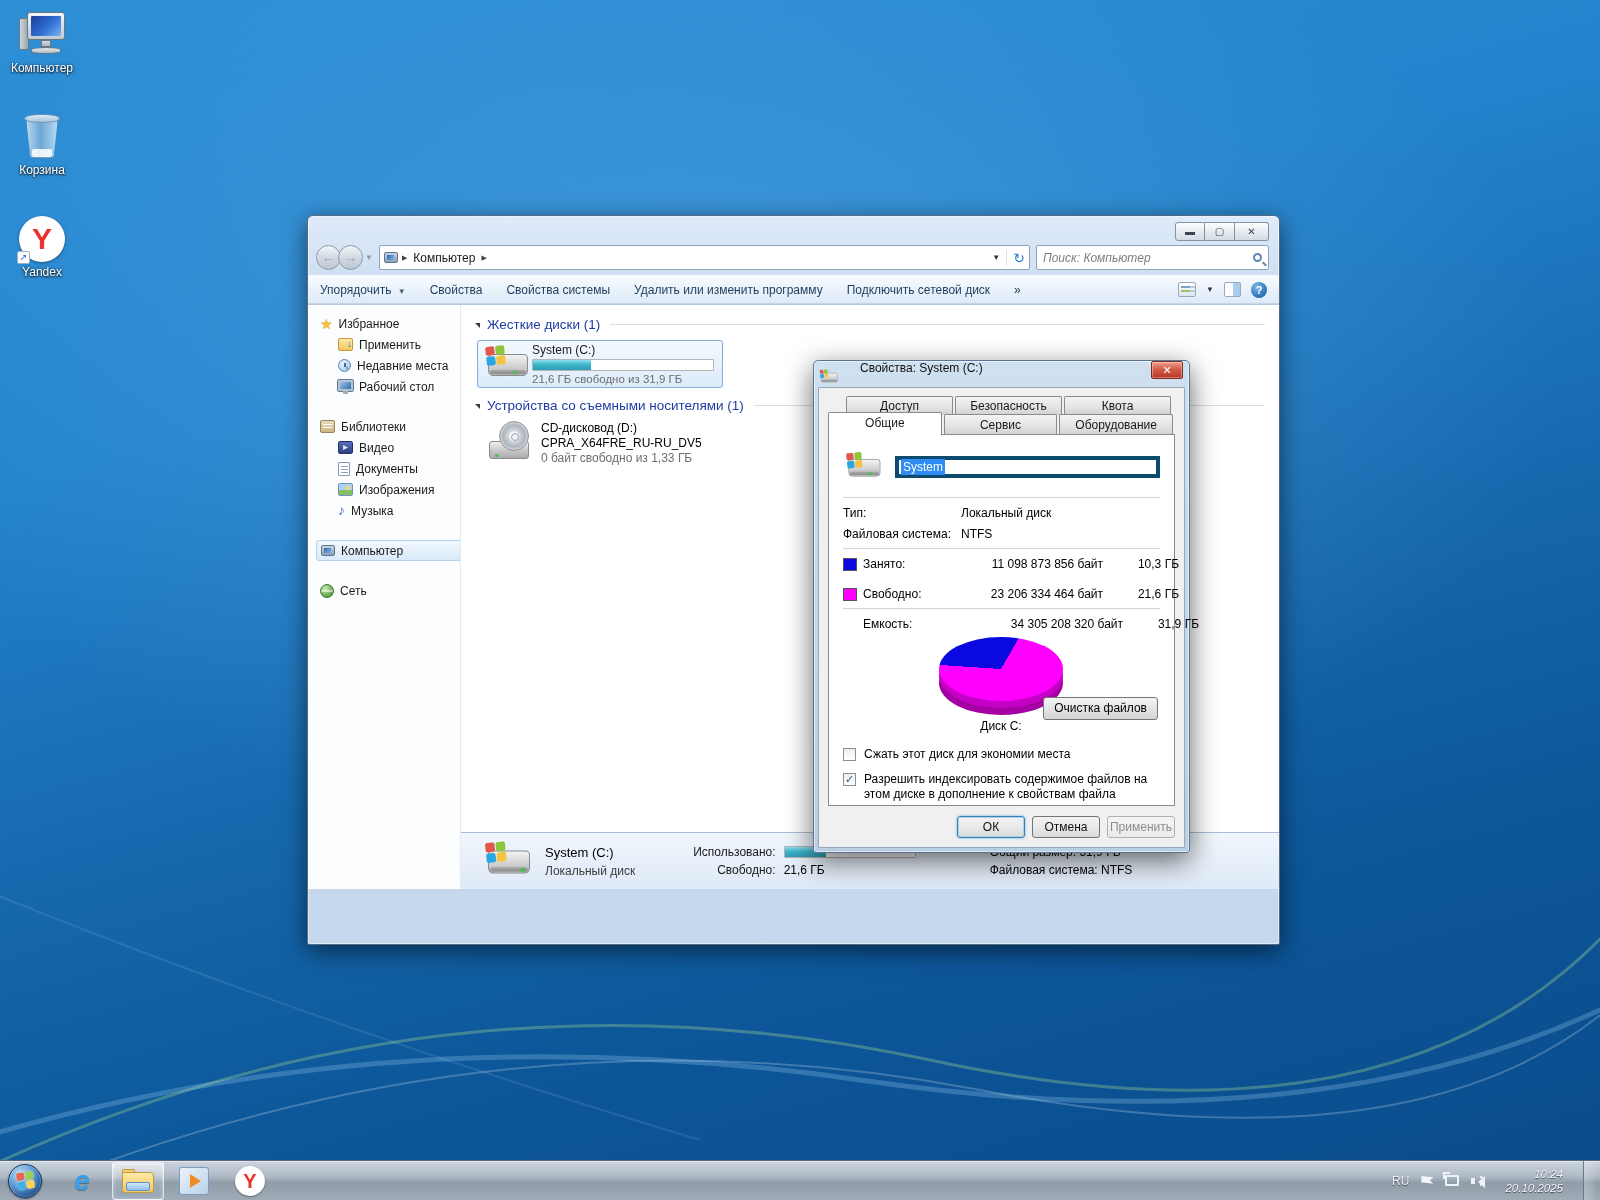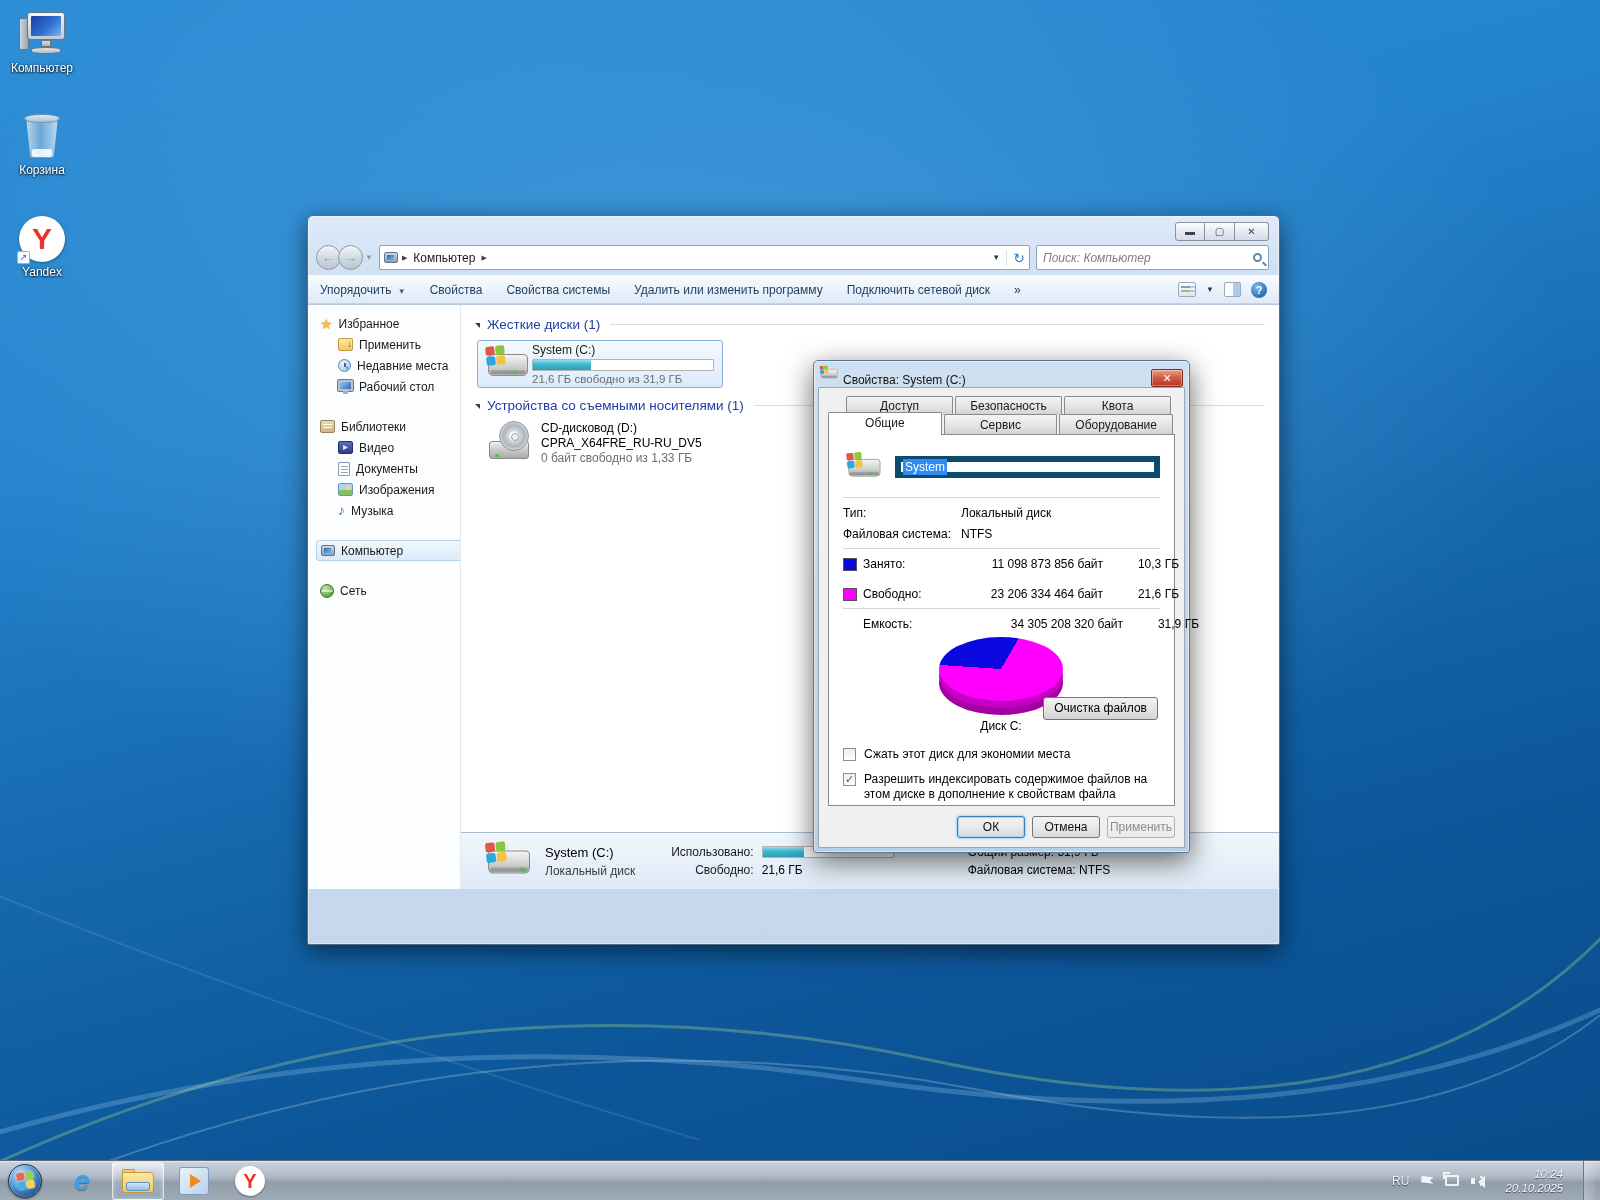--- a/index.html
+++ b/index.html
@@ -97,39 +97,39 @@
   .cdicon { position:relative; width:44px; height:40px; }
   .cd-drive { position:absolute; left:2px; bottom:2px; width:40px; height:18px; background:linear-gradient(#efefef,#c9c9c9 50%,#ababab); border:1px solid #8b8b8b; border-radius:3px; }
   .cd-led { position:absolute; left:8px; bottom:4px; width:4px; height:3px; background:#49c04e; border-radius:50%; }
   .cd-disc { position:absolute; right:2px; top:0; width:30px; height:30px; border-radius:50%; background:radial-gradient(circle, #ffffff 18%, #cfd4d8 30%, #aeb6bd 55%, #d8dde2 75%, #9aa2aa); border:1px solid #8e969e; }
   .cd-disc::after { content:""; position:absolute; left:11px; top:11px; width:6px; height:6px; border-radius:50%; background:#eef1f4; border:1px solid #9aa2aa; }
   
   .details { position:absolute; left:0; right:0; bottom:0; height:57px; background:linear-gradient(#f0f6fc,#dfeaf7); border-top:1px solid #a9bed4; border-radius:0 0 2px 2px; display:flex; align-items:center; padding:0 12px; gap:14px; }
   .details .big { transform:scale(1.05); margin-left:14px; }
   .dp-name { font-size:13px; margin-bottom:4px; }
   .dp-type { color:#3c3c3c; }
-  .dp-grid { display:grid; grid-template-columns:auto auto; column-gap:8px; row-gap:4px; align-items:center; margin-left:22px; }
+  .dp-grid { display:grid; grid-template-columns:auto auto; column-gap:8px; row-gap:4px; align-items:center; margin-left:44px; }
   .dp-grid .lbl { text-align:right; color:#1a1a1a; }
   .dp-bar { width:132px; }
   .dp-col2 { margin-left:60px; line-height:18px; }
 
   
   .dlg { position:absolute; left:813px; top:360px; width:377px; background:linear-gradient(#cfe0f0,#b9cfe4); border:1px solid #5a7694; border-radius:5px 5px 3px 3px; box-shadow:0 0 0 1px rgba(255,255,255,.5) inset, 0 8px 28px rgba(0,0,0,.6); padding:0 4px 4px; }
-  .dlg-title { height:26px; display:flex; align-items:flex-end; gap:3px; padding:0 2px; color:#111; }
+  .dlg-title { height:26px; display:flex; align-items:flex-start; gap:20px; padding:0 2px; color:#111; }
   .dlg-hd-icon { transform:scale(.42); transform-origin:left center; width:20px; height:30px; }
   .dlg-close { margin-left:auto; width:32px; height:18px; background:linear-gradient(#f0a088,#d25e48 45%,#b83322); border:1px solid #7e2a1e; border-radius:2px; color:#fff; font-size:11px; font-weight:bold; text-align:center; line-height:16px; box-shadow:0 0 0 1px rgba(255,255,255,.35) inset; }
   .dlg-body { background:#f0f0f0; border:1px solid #98a8b8; padding:8px 9px 9px; border-radius:1px; }
   .tabs-back { display:flex; margin:0 2px 0 18px; }
   .tab { flex:1; height:19px; text-align:center; line-height:18px; background:linear-gradient(#f4f4f4,#e2e2e2 60%,#d0d0d0); border:1px solid #8a8a8a; border-bottom:none; border-radius:2px 2px 0 0; margin-right:2px; color:#1a1a1a; }
   .tabs-front { display:flex; position:relative; margin-top:-1px; }
   .tabs-front .tab { height:21px; line-height:20px; }
   .tabs-front .tab.active { background:#fff; border-color:#8a8a8a; position:relative; z-index:3; height:23px; margin-top:-2px; }
   .tabpage { background:#fff; border:1px solid #8a8a8a; margin-top:-1px; padding:12px 14px 10px; position:relative; z-index:1; height:372px; }
   .namerow { display:flex; align-items:center; gap:14px; margin:2px 0 12px; }
-  .nameinput { flex:1; height:22px; border:6px solid #0c4a6e; background:#fff; display:flex; align-items:center; padding:0 2px; }
+  .nameinput { flex:1; height:22px; border:4px solid #0c4a6e; background:#fff; display:flex; align-items:center; padding:0 2px; }
   .nameinput .selval { background:#2f8cf5; color:#fff; padding:1px 2px; }
   .hsep { border-top:1px solid #d4d4d4; border-bottom:1px solid #fff; margin:7px 0; }
   .kv { display:grid; grid-template-columns:118px 1fr; row-gap:7px; margin:4px 0; }
   .usage { display:grid; grid-template-columns:20px 92px 148px 76px; align-items:center; row-gap:16px; margin:6px 0; }
   .usage .sw { width:14px; height:13px; border:1px solid #555; }
   .usage .bytes { text-align:right; }
   .usage .gb { text-align:right; }
   .cap { display:grid; grid-template-columns:112px 148px 76px; margin:4px 0 2px 20px; }
   .cap .bytes { text-align:right; }
   .cap .gb { text-align:right; }

